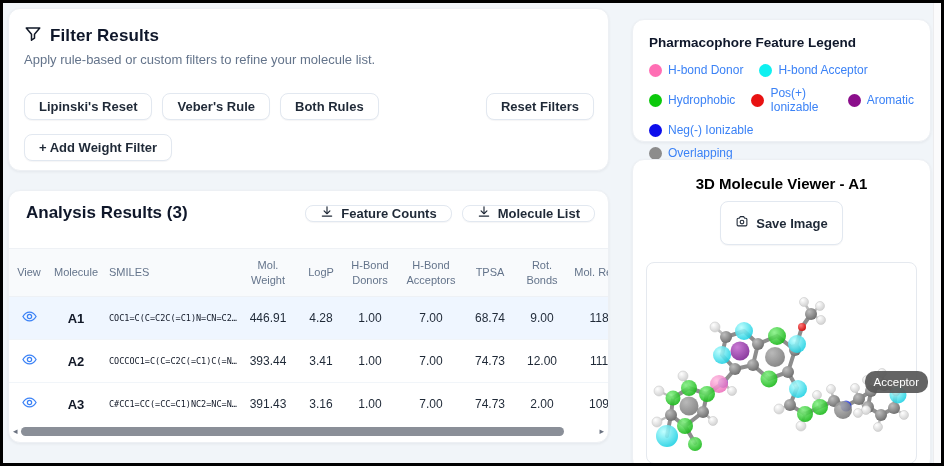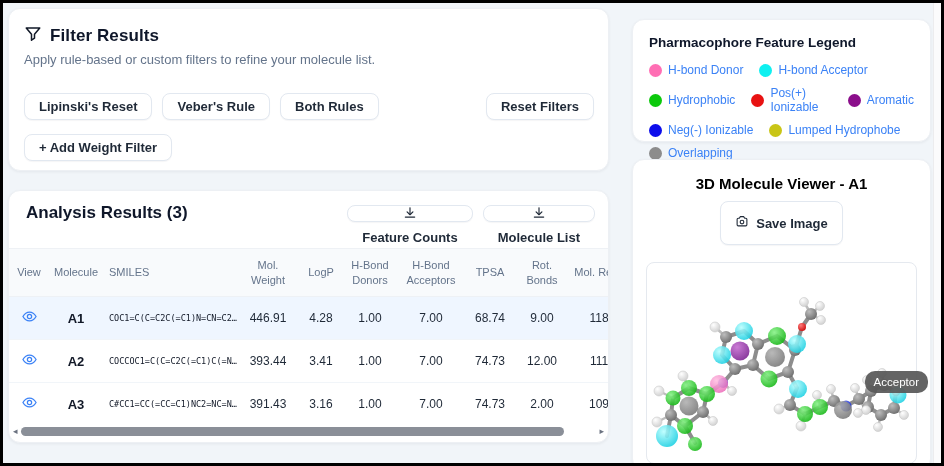--- a/index.html
+++ b/index.html
@@ -22,21 +22,21 @@
   .reset-btn{ position:absolute; right:14px; top:84px; }
   .addcustom-btn{ position:absolute; left:15px; top:125px; }
 
   
   .results-card{ left:5px; top:187px; width:601px; height:253px; overflow:hidden; }
   .results-head{ position:absolute; left:0; right:0; top:0; height:56px;
                  display:flex; align-items:center; justify-content:space-between;
                  padding:0 13px 12px 17px; }
   .results-head h2{ font-size:17px; color:#0f172a; }
   .export-btns{ display:flex; gap:10px; }
-  .export-btns .btn{ height:17px;flex-direction:column; }
+  .export-btns .btn{ height:17px; }
   .table-wrap{ position:absolute; left:0; right:0; top:57px; bottom:22px; overflow:hidden; }
   table{ border-collapse:collapse; table-layout:fixed; width:630px; }
   col.c-view{width:40px} col.c-mol{width:54px} col.c-smiles{width:134px}
   col.c-mw{width:62px} col.c-logp{width:44px} col.c-hbd{width:54px}
   col.c-hba{width:68px} col.c-tpsa{width:50px} col.c-rot{width:54px} col.c-ref{width:70px}
   thead th{ height:48px; background:#f8fafc; border-top:1px solid #eef1f5;
             border-bottom:1px solid #eef1f5; color:#64748b; font-size:11px;
             font-weight:500; line-height:1.3; padding:2px 3px; text-align:center;}
   thead th.left{ text-align:left; padding-left:6px; }
   tbody td{ height:43px; border-bottom:1px solid #f1f5f9; font-size:12px;
@@ -236,24 +236,20 @@
       <span class="legend-item">
           <span class="dot" style="background: rgb(139, 14, 139);"></span>
           <span>Aromatic</span>
         </span>
     </div>
     <div class="legend-row">
       <span class="legend-item">
           <span class="dot" style="background: rgb(13, 13, 235);"></span>
           <span>Neg(-) Ionizable</span>
         </span>
-      <span class="legend-item">
-          <span class="dot" style="background: rgb(201, 197, 22);"></span>
-          <span>Lumped Hydrophobe</span>
-        </span>
     </div>
     <div class="legend-row">
       <span class="legend-item">
           <span class="dot" style="background: rgb(140, 140, 140);"></span>
           <span>Overlapping</span>
         </span>
     </div>
   </section>
 
   <section class="card viewer-card">

